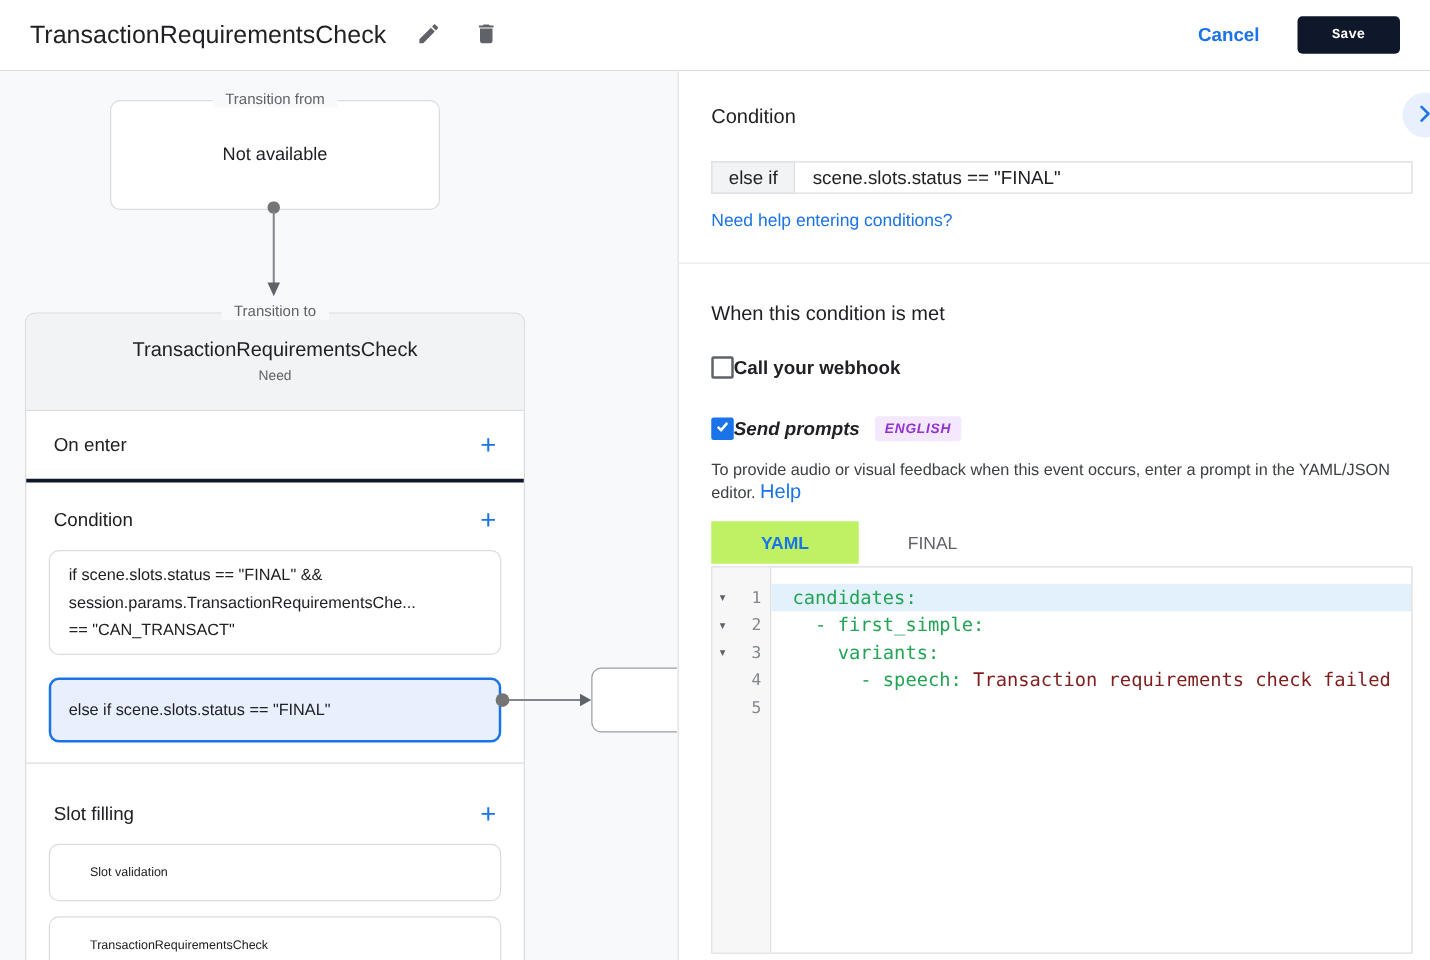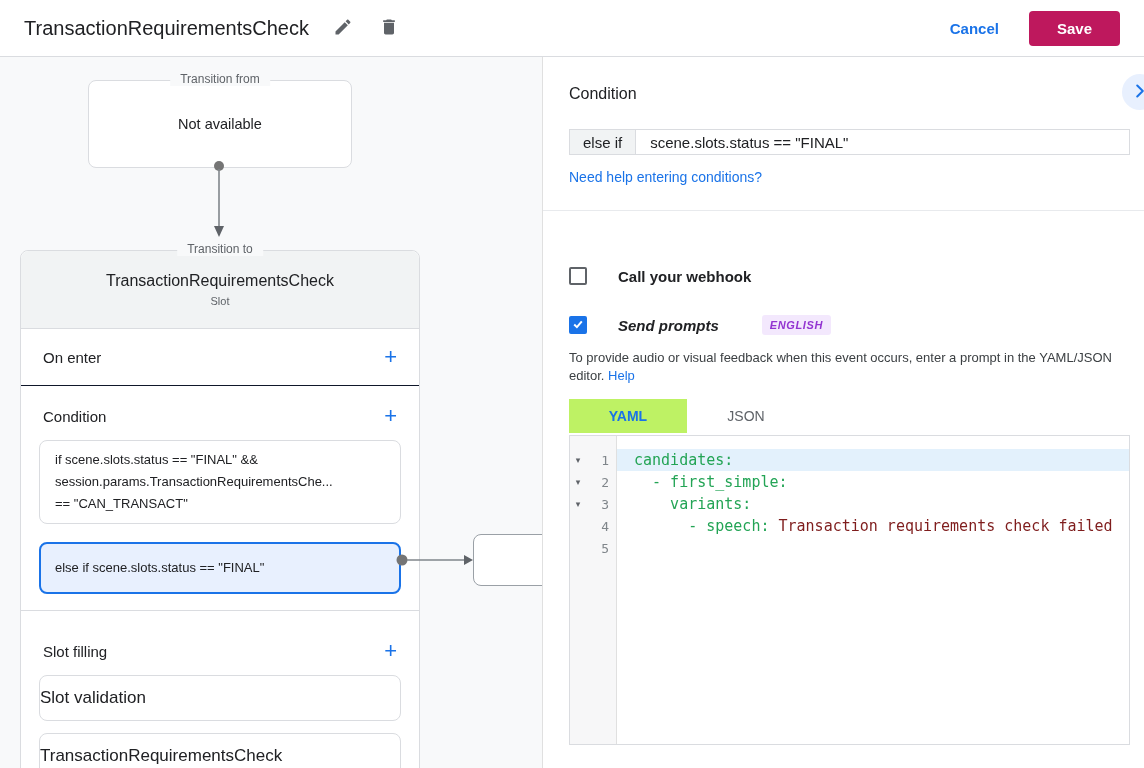--- a/index.html
+++ b/index.html
@@ -10,22 +10,22 @@
   .topbar { height: 57px; display: flex; align-items: center; justify-content: space-between;
             padding: 0 24px; border-bottom: 1px solid #dadce0; background: #fff; }
   .topbar-left { display: flex; align-items: center; gap: 22px; }
   .page-title { font-size: 20px; font-weight: 400; color: #202124; }
   .icon-btn { background: none; border: none; cursor: pointer; width: 24px; height: 24px;
               display: flex; align-items: center; justify-content: center; }
   .icon-btn svg { fill: #5f6368; }
   .topbar-right { display: flex; align-items: center; gap: 30px; }
   .btn-text { background: none; border: none; color: #1a73e8; font-size: 15px; font-weight: bold;
               cursor: pointer; font-family: inherit; }
-  .btn-primary { background: #be185d; border: none; color: #fff; font-size: 15px; font-weight: bold;
-                 padding: 9px 28px; border-radius: 4px; cursor: pointer; font-family: Liberation Sans, sans-serif; }
+  .btn-primary { background: #0f172a; border: none; color: #fff; font-size: 11px; font-weight: bold;
+                 padding: 9px 28px; border-radius: 4px; cursor: pointer; font-family: Liberation Mono, monospace; }
 
   
   .main { display: flex; height: 711px; }
 
   
   .canvas { position: relative; width: 542px; background: #f8f9fa; overflow: hidden; flex: none; }
   .legend { position: absolute; top: -9px; left: 50%; transform: translateX(-50%);
             background: #f8f9fa; padding: 0 10px; font-size: 12px; color: #5f6368; white-space: nowrap; }
 
   .tf-box { position: absolute; left: 88px; top: 23px; width: 264px; height: 88px;
@@ -36,31 +36,31 @@
   .arrow-down { position: absolute; left: 213px; top: 104px; }
 
   .scene-card { position: absolute; left: 20px; top: 193px; width: 400px; min-height: 560px;
                 background: #fff; border: 1px solid #dadce0; border-radius: 8px; }
   .card-header { height: 78px; display: flex; flex-direction: column; align-items: center;
                  justify-content: center; gap: 5px; background: #f1f3f4;
                  border-bottom: 1px solid #dadce0; border-radius: 8px 8px 0 0; }
   .card-title { font-size: 16px; color: #202124; }
   .card-sub { font-size: 11px; color: #5f6368; }
   .card-row { height: 57px; display: flex; align-items: center; justify-content: space-between;
-              padding: 0 22px; border-bottom: 1px solid #0f172a; font-size: 15px; color: #202124; }
+              padding: 0 22px; border-bottom: 3px solid #0f172a; font-size: 15px; color: #202124; }
   .card-section { padding: 14px 0 16px; border-bottom: 1px solid #dadce0; }
   .section-head { display: flex; justify-content: space-between; align-items: center;
                   padding: 6px 22px 2px; font-size: 15px; color: #202124; }
   .plus-btn { color: #1a73e8; font-size: 22px; background: none; border: none; cursor: pointer;
               line-height: 20px; padding: 0; font-family: inherit; }
   .cond-box { margin: 12px 18px 0; border: 1px solid #dadce0; border-radius: 8px;
               padding: 8px 15px; font-size: 13px; line-height: 22px; color: #202124; background: #fff; }
   .cond-box.selected { margin-top: 18px; border: 2px solid #1a73e8; background: #e8f0fe; padding: 13px 14px; }
   .slot-box { margin: 12px 18px 0; border: 1px solid #dadce0; border-radius: 8px; height: 46px;
-              display: flex; align-items: center; padding: 0 0; font-size: 17px;
+              display: flex; align-items: center; padding: 0 32px; font-size: 10px;
               color: #202124; background: #fff; }
 
   .connector-svg { position: absolute; left: 396px; top: 495px; }
   .target-box { position: absolute; left: 473px; top: 477px; width: 80px; height: 52px;
                 background: #fff; border: 1px solid #9aa0a6; border-radius: 8px; }
 
   
   .panel { position: relative; flex: 1; background: #fff; border-left: 1px solid #e0e0e0; }
   .collapse-btn { position: absolute; top: 17px; right: -14px; width: 36px; height: 36px;
                   border-radius: 50%; background: #e8f0fe; border: none; cursor: pointer;
@@ -70,31 +70,31 @@
   .panel-sec1 h2 { margin-bottom: 26px; }
   .cond-row { display: flex; height: 26px; margin-right: 14px; }
   .cond-prefix { display: flex; align-items: center; padding: 0 13px; background: #f1f3f4;
                  border: 1px solid #dadce0; border-right: none; font-size: 15px; color: #202124; }
   .cond-input { flex: 1; border: 1px solid #dadce0; padding: 0 14px; font-size: 15px;
                 color: #202124; font-family: inherit; outline: none; background: #fff; }
   .link { color: #1a73e8; font-size: 14px; text-decoration: none; cursor: pointer; }
   .help-link-row { margin-top: 13px; }
   .sec-divider { border: none; border-top: 1px solid #e8eaed; margin-top: 24px; }
   .panel-sec2 { padding: 32px 26px 0; }
-  .check-row { display: flex; align-items: center; gap: 31px; margin-top: 24px; }
+  .check-row { display: flex; align-items: center; gap: 0; margin-top: 24px; }
   .check-row.second { margin-top: 30px; font-style: italic; }
   .checkbox { width: 18px; height: 18px; border: 2px solid #5f6368; border-radius: 2px;
               background: #fff; flex: none; cursor: pointer; display: flex;
               align-items: center; justify-content: center; }
   .checkbox.checked { background: #1a73e8; border-color: #1a73e8; }
   .check-label { font-size: 15px; font-weight: bold; color: #202124; }
   .badge { margin-left: 12px; background: #f3e8fd; color: #9334d1; font-size: 11px;
            font-weight: bold; letter-spacing: 0.6px; padding: 4px 8px; border-radius: 3px; }
   .desc { margin-top: 14px; font-size: 13px; line-height: 18px; color: #3c4043; max-width: 560px; }
-  .desc .link { font-size: 13px; }
+  .desc .link { font-size: 16px; }
   .tabs { display: flex; margin-top: 14px; }
   .tab { width: 118px; height: 34px; display: flex; align-items: center; justify-content: center;
          font-size: 14px; color: #5f6368; background: none; border: none; cursor: pointer;
          font-family: inherit; }
   .tab.active { background: #bef264; color: #1a73e8; font-weight: bold; }
 
   .editor { display: flex; margin: 2px -12px 0 0; height: 310px; border: 1px solid #dadce0;
             background: #fff; overflow: hidden; }
   .gutter { width: 47px; flex: none; background: #f7f7f8; border-right: 1px solid #e0e0e0;
             padding-top: 13px; }
@@ -148,21 +148,21 @@
     <svg class="arrow-down" width="12" height="76" viewBox="0 0 12 76">
       <circle cx="6" cy="5" r="5" fill="#757575"></circle>
       <line x1="6" y1="8" x2="6" y2="66" stroke="#80868b" stroke-width="1.6"></line>
       <polygon points="1,65 11,65 6,76" fill="#5f6368"></polygon>
     </svg>
 
     <div class="scene-card">
       <span class="legend">Transition to</span>
       <div class="card-header">
         <div class="card-title">TransactionRequirementsCheck</div>
-        <div class="card-sub">Slot</div>
+        <div class="card-sub">Need</div>
       </div>
       <div class="card-row">
         <span>On enter</span>
         <button class="plus-btn">+</button>
       </div>
       <div class="card-section">
         <div class="section-head">
           <span>Condition</span>
           <button class="plus-btn">+</button>
         </div>
@@ -213,20 +213,21 @@
         <input class="cond-input" type="text" value="scene.slots.status == &quot;FINAL&quot;" style="">
       </div>
       <div class="help-link-row">
         <a class="link">Need help entering conditions?</a>
       </div>
     </div>
 
     <hr class="sec-divider">
 
     <div class="panel-sec2">
+      <h2>When this condition is met</h2>
 
       <div class="check-row">
         <span class="checkbox"></span>
         <span class="check-label">Call your webhook</span>
       </div>
 
       <div class="check-row second">
         <span class="checkbox checked">
           <span>
             <svg width="12" height="12" viewBox="0 0 12 12">
@@ -236,21 +237,21 @@
         </span>
         <span class="check-label">Send prompts</span>
         <span class="badge">ENGLISH</span>
       </div>
 
       <p class="desc"><span>To provide audio or visual feedback when this event occurs, enter a prompt in the YAML/JSON editor.</span>
         <a class="link">Help</a></p>
 
       <div class="tabs" id="tabs">
           <button class="tab active">YAML</button>
-          <button class="tab">JSON</button>
+          <button class="tab">FINAL</button>
         </div>
 
       <div class="editor">
         <div class="gutter" id="gutter">
             <div class="gutter-row">
               <span class="fold">▾</span>
               <span class="lnum">1</span>
             </div>
             <div class="gutter-row">
               <span class="fold">▾</span>

